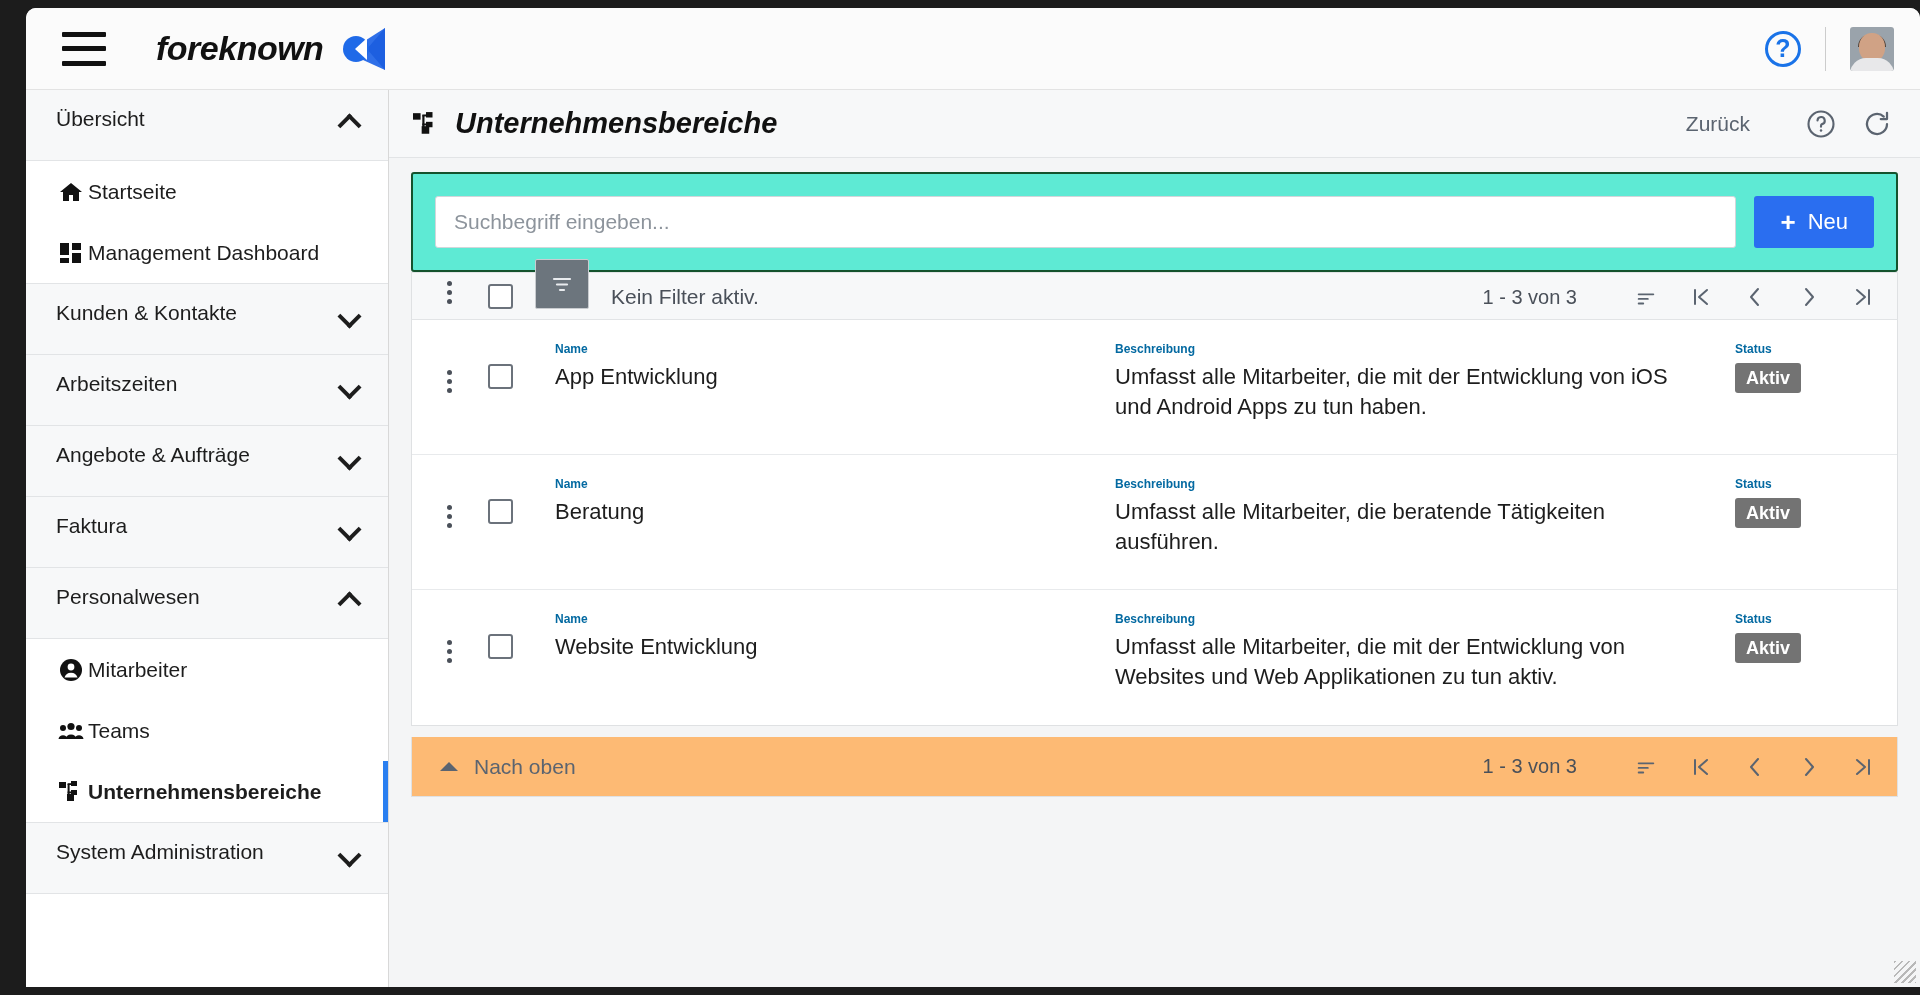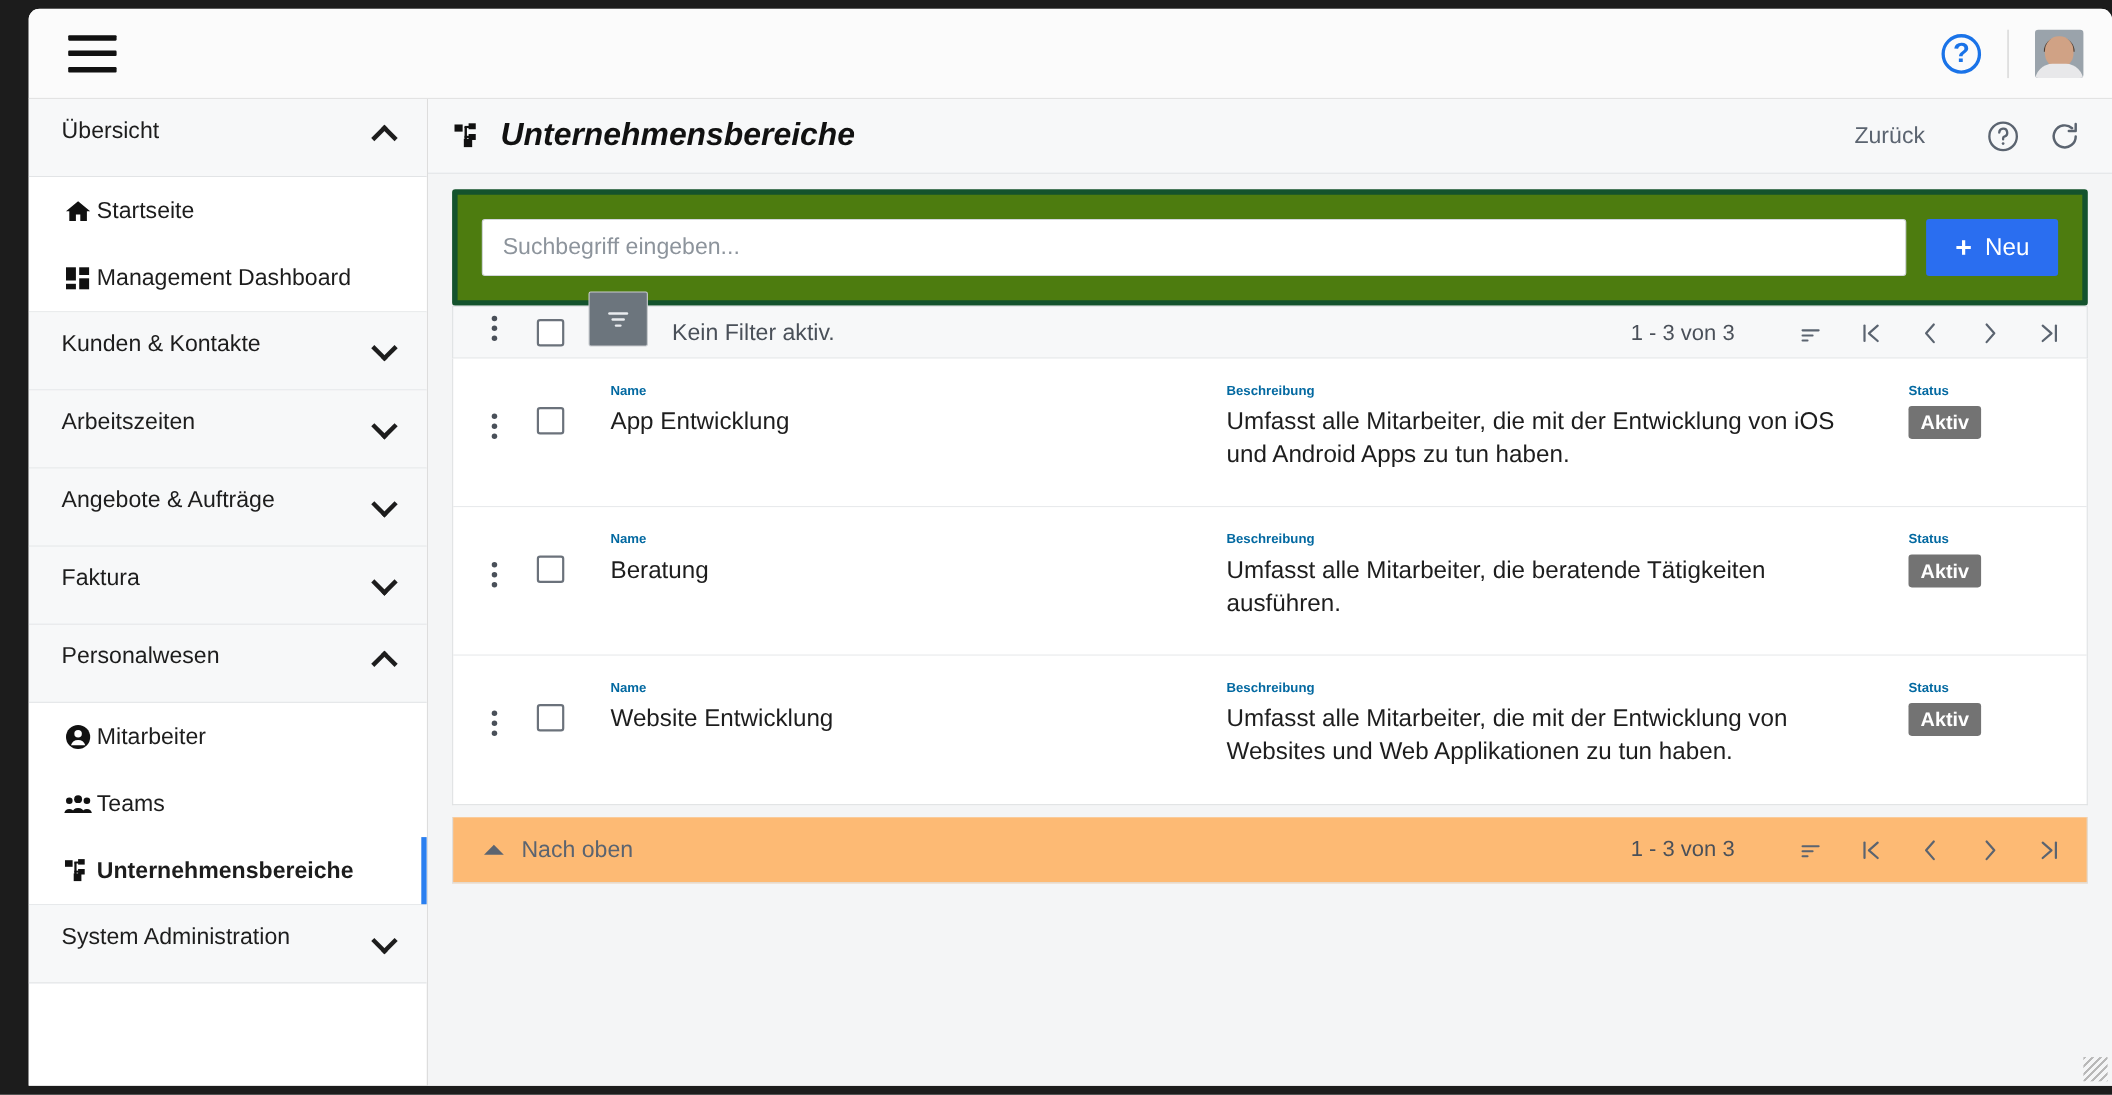--- a/index.html
+++ b/index.html
@@ -195,22 +195,22 @@
     font-size: 21px; color: #5b6470;
     cursor: pointer; margin-right: 30px;
   }
   .head-icon {
     color: #5b6470; cursor: pointer; margin-left: 26px;
     display: flex; align-items: center;
   }
 
   .panel {
     margin: 14px 22px 0 22px;
-    background: #4d7c0f;
-    border: 5px solid #14532d;
+    background: #5eead4;
+    border: 2px solid #14532d;
     border-radius: 3px;
   }
   .search-row {
     display: flex; align-items: center;
     padding: 22px 22px;
     gap: 18px;
   }
   .search-input {
     flex: 1;
     height: 52px;
@@ -360,20 +360,29 @@
 </head>
 <body>
 
 <div class="window">
 
   <div class="topbar">
     <div class="hamburger">
       <span></span>
         <span></span>
         <span></span>
+    </div>
+    <div class="brand">
+      <div class="brand-text">foreknown</div>
+      <svg class="brand-mark" viewBox="0 0 52 46">
+        <path d="M48 2 L26 16 L26 34 L48 44 Z" fill="#2f6fe8"></path>
+        <path d="M48 2 L30 23 L48 44 Z" fill="#1d5fe0"></path>
+        <circle cx="19" cy="23" r="13" fill="#1f6ae8"></circle>
+        <path d="M30 12 L18 23 L30 34 Z" fill="#ffffff"></path>
+      </svg>
     </div>
     <div class="topbar-spacer"></div>
     <div class="help-circle">
       <span>?</span>
     </div>
     <div class="topbar-div"></div>
     <div class="avatar">
       <div class="hair"></div>
       <div class="face"></div>
       <div class="shoulders"></div>
@@ -625,21 +634,21 @@
               <i></i>
               <i></i>
             </div>
           <div class="chk"></div>
           <div class="cell cell-name">
             <div class="cell-label">Name</div>
             <div class="cell-value">Website Entwicklung</div>
           </div>
           <div class="cell cell-desc">
             <div class="cell-label">Beschreibung</div>
-            <div class="cell-value">Umfasst alle Mitarbeiter, die mit der Entwicklung von Websites und Web Applikationen zu tun haben.</div>
+            <div class="cell-value">Umfasst alle Mitarbeiter, die mit der Entwicklung von Websites und Web Applikationen zu tun aktiv.</div>
           </div>
           <div class="cell cell-status">
             <div class="cell-label">Status</div>
             <div class="cell-value">
               <span class="badge">Aktiv</span>
             </div>
           </div>
         </div>
       </div>
 

